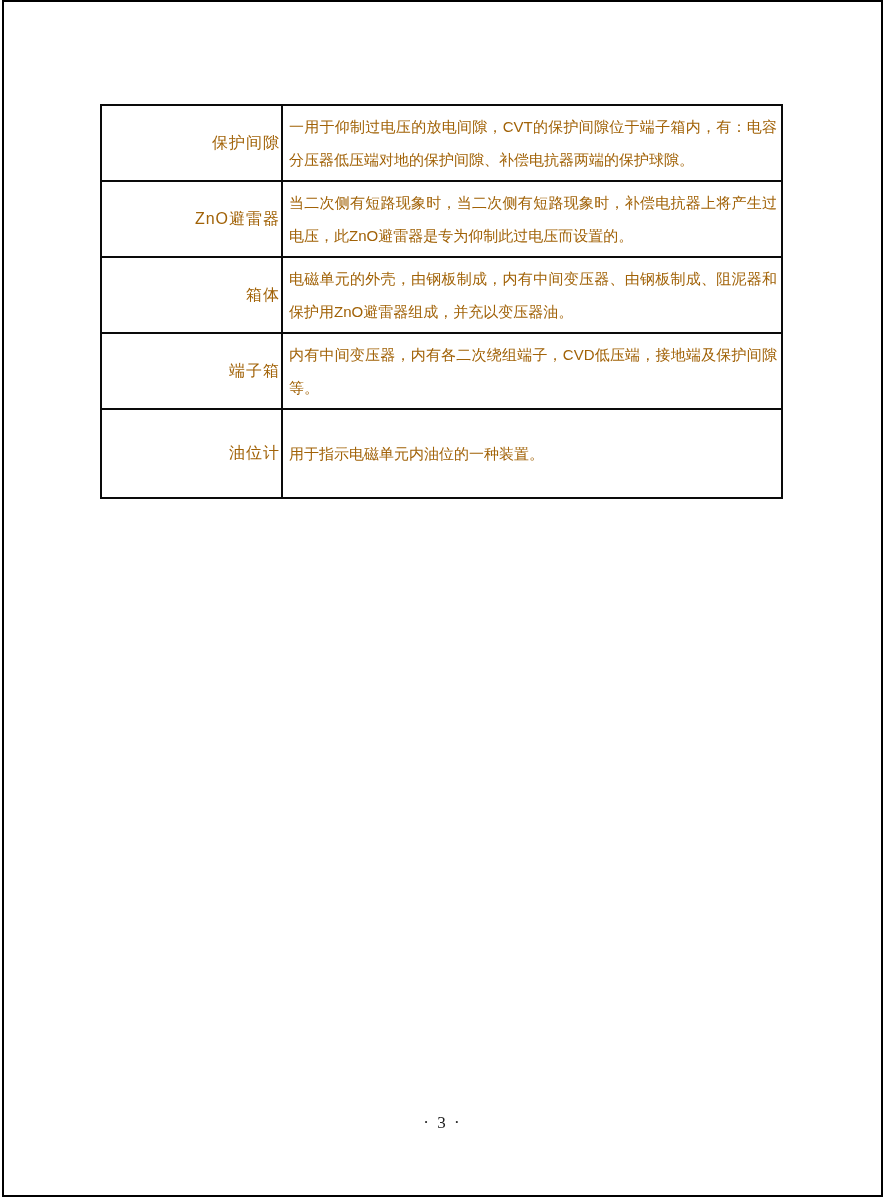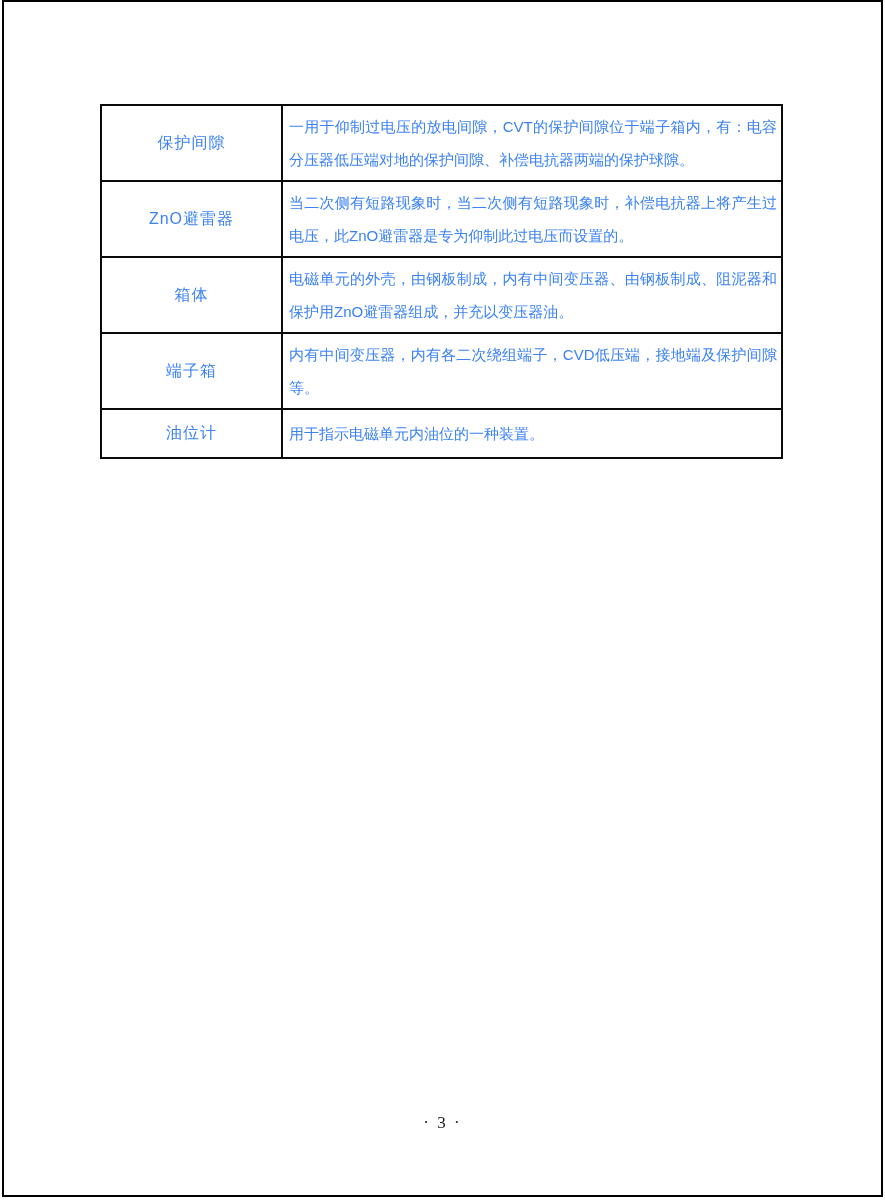--- a/index.html
+++ b/index.html
@@ -28,36 +28,36 @@
     position: absolute;
     left: 100px;
     top: 104px;
     width: 683px;
     border-collapse: collapse;
     table-layout: fixed;
   }
   table.terms-table td {
     border: 2px solid #0a0a0a;
     vertical-align: middle;
-    color: #3b82f6;
+    color: #a16207;
   }
   td.term {
     width: 177px;
-    text-align: center;
+    text-align: right;
     font-size: 16px;
     letter-spacing: 1px;
   }
   td.def {
     font-size: 15px;
     line-height: 33px;
     padding: 3px 4px 3px 6px;
     text-align: justify;
   }
   tr.row-std  { height: 76px; }
-  tr.row-last { height: 49px; }
+  tr.row-last { height: 89px; }
   .page-number {
     position: absolute;
     left: 0;
     right: 0;
     top: 1113px;
     text-align: center;
     font-family: "Liberation Serif", serif;
     font-size: 17px;
     color: #222222;
     letter-spacing: 2px;

